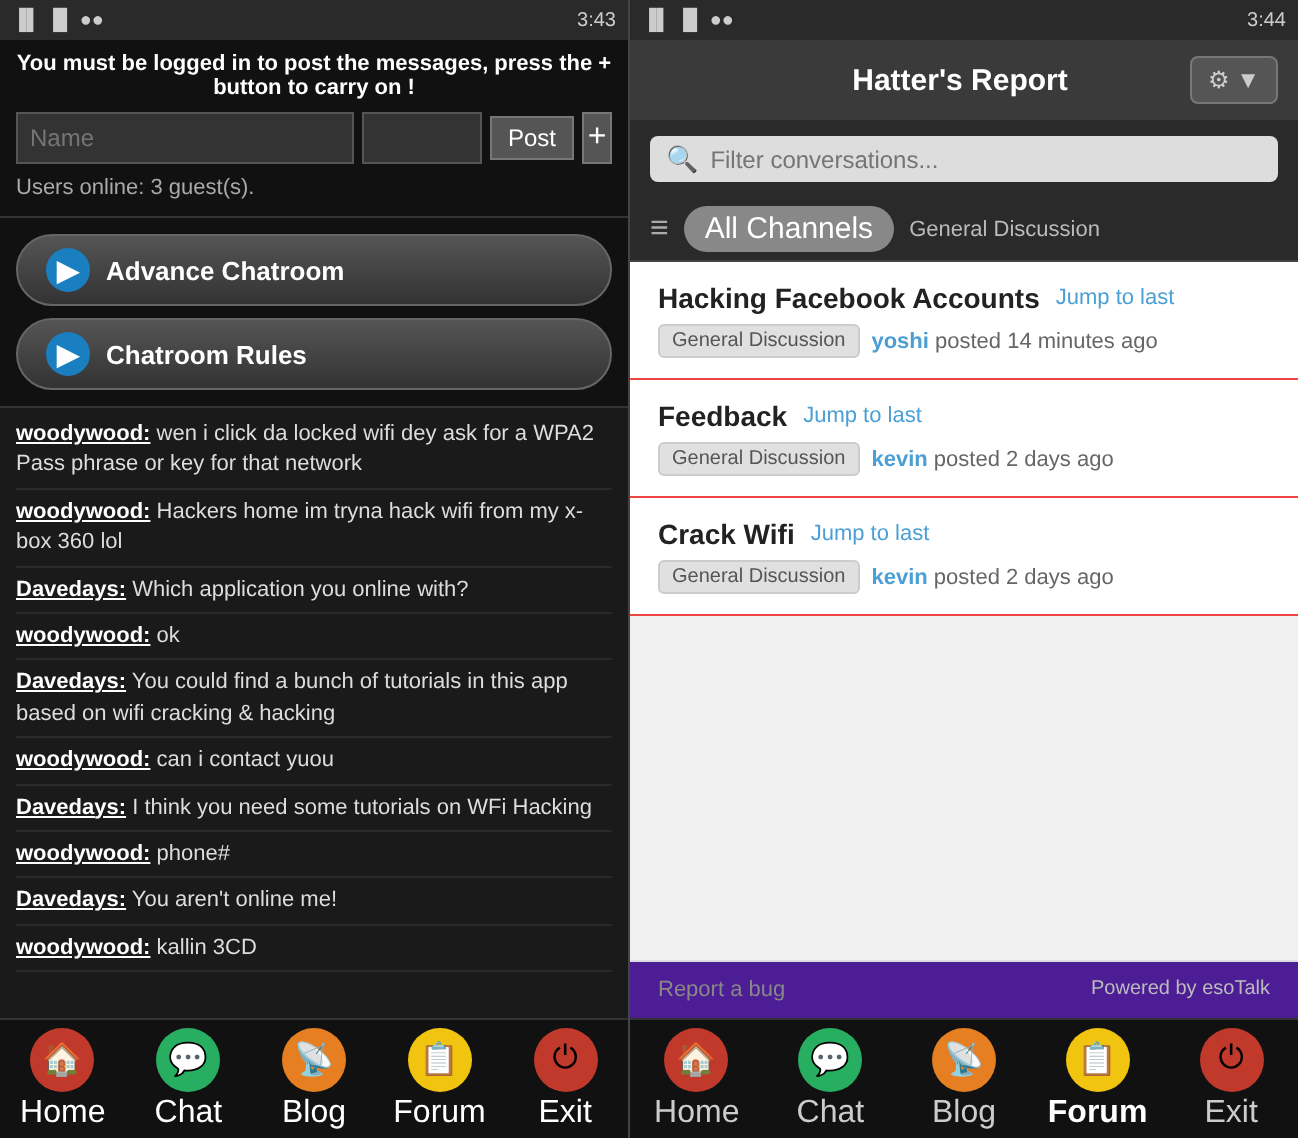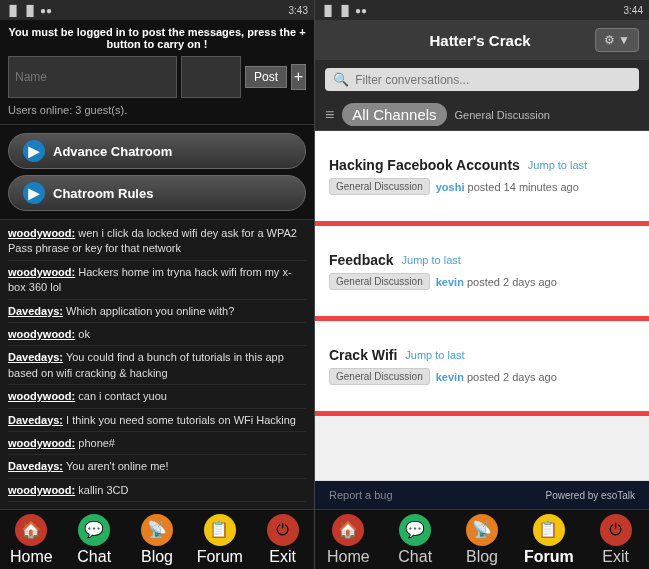--- a/index.html
+++ b/index.html
@@ -48,21 +48,21 @@
       margin-bottom: 6px;
     }
     .left-header .input-row {
       display: flex;
       gap: 4px;
       align-items: center;
       margin-bottom: 4px;
     }
     .left-header .input-row input {
       flex: 1;
-      height: 42px;
+      height: 26px;
       background: #333;
       border: 1px solid #555;
       color: #fff;
       padding: 2px 6px;
       font-size: 12px;
     }
     .left-header .input-row .post-btn {
       background: #555;
       color: #fff;
       border: 1px solid #777;
@@ -269,22 +269,22 @@
 
     .forum-list {
       flex: 1;
       overflow-y: auto;
       background: #f0f0f0;
       padding: 0;
     }
 
     .forum-item {
       background: #fff;
-      padding: 26px 14px;
-      border-bottom: 5px solid #ef4444;
+      padding: 10px 14px;
+      border-bottom: 1px solid #ef4444;
     }
     .forum-item-title-row {
       display: flex;
       align-items: center;
       gap: 8px;
       margin-bottom: 5px;
     }
     .forum-item-title {
       color: #222;
       font-size: 14px;
@@ -314,23 +314,23 @@
       font-size: 11px;
     }
     .meta-text .author {
       color: #4a9fd5;
       font-weight: bold;
     }
 
     .forum-footer {
       display: flex;
       justify-content: space-between;
-      align-items: flex-end;
+      align-items: flex-start;
       padding: 8px 14px;
-      background: #0f172a;
+      background: #4c1d95;
       border-top: 1px solid #ddd;
     }
     .report-link {
       color: #888;
       font-size: 11px;
       cursor: pointer;
     }
     .powered-by {
       color: #bbb;
       font-size: 10px;
@@ -420,21 +420,21 @@
 
 <div class="right-panel">
 
   <div class="right-status-bar">
     <span>▐▌ ▐▌ ●●</span>
     <span>3:44</span>
   </div>
 
   <div class="right-header">
     <div style="width:40px;"></div>
-    <div class="forum-title">Hatter's Crack</div>
+    <div class="forum-title">Hatter's Report</div>
     <button class="settings-btn">⚙ ▼</button>
   </div>
 
   <div class="search-bar">
     <div class="search-input-wrap">
       <span class="search-icon">🔍</span>
       <input type="text" placeholder="Filter conversations..." style="">
     </div>
   </div>
 

